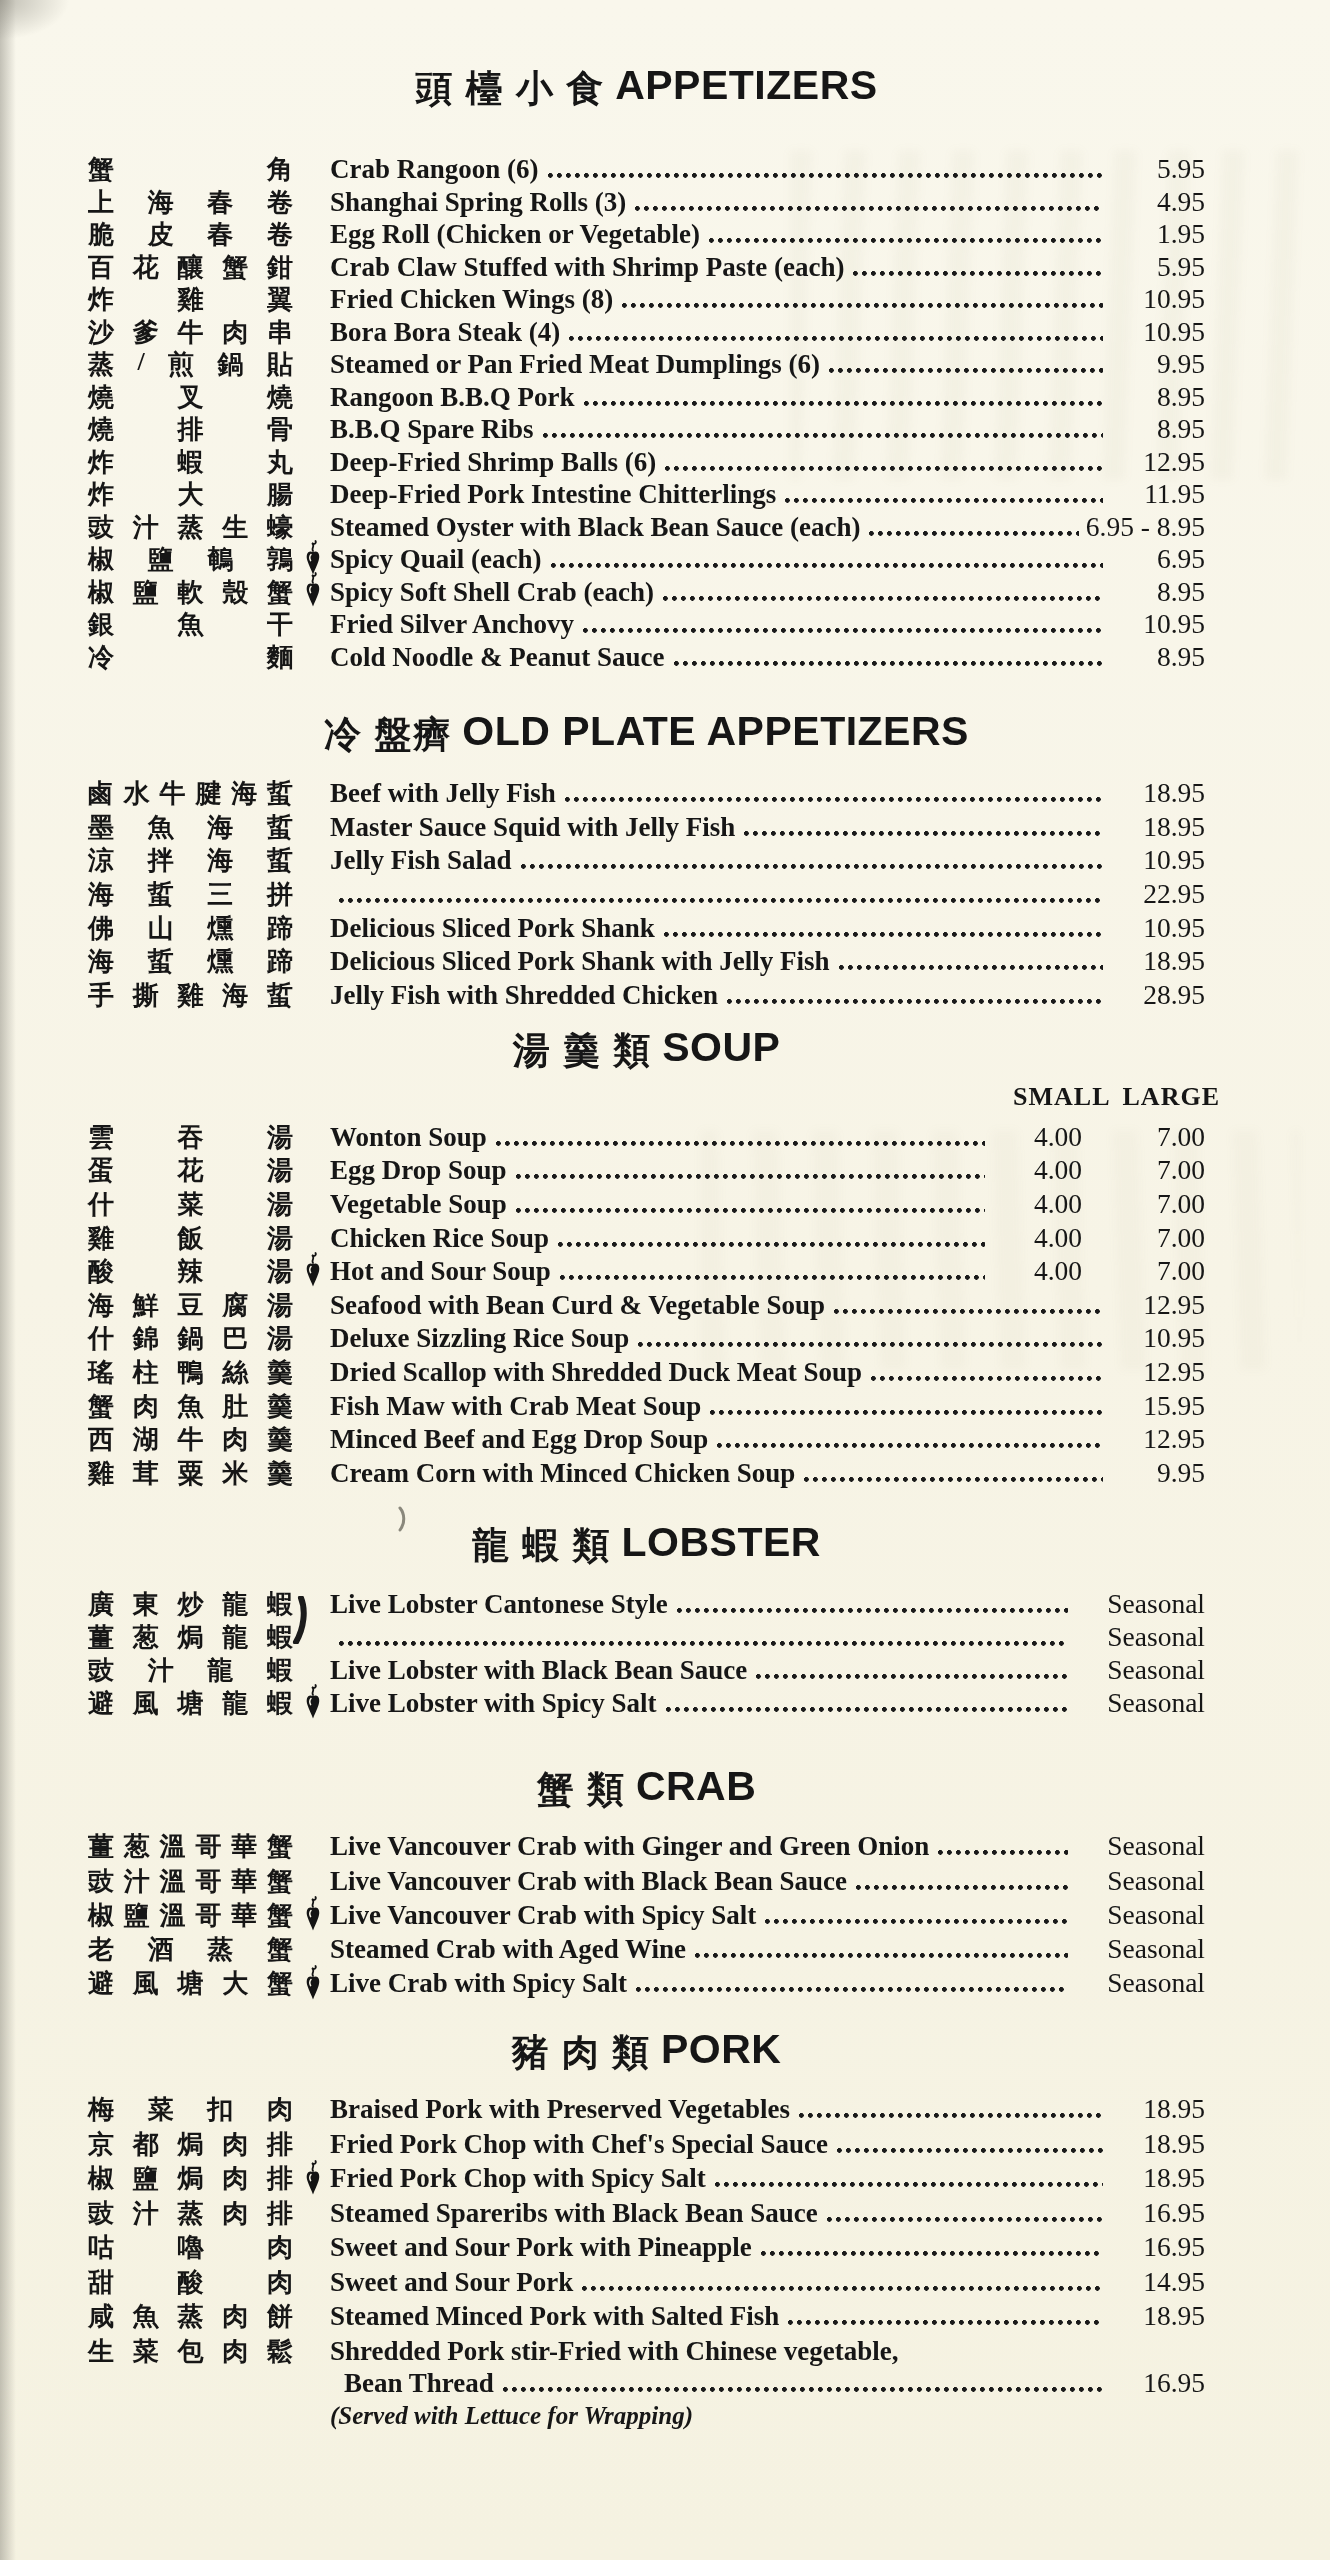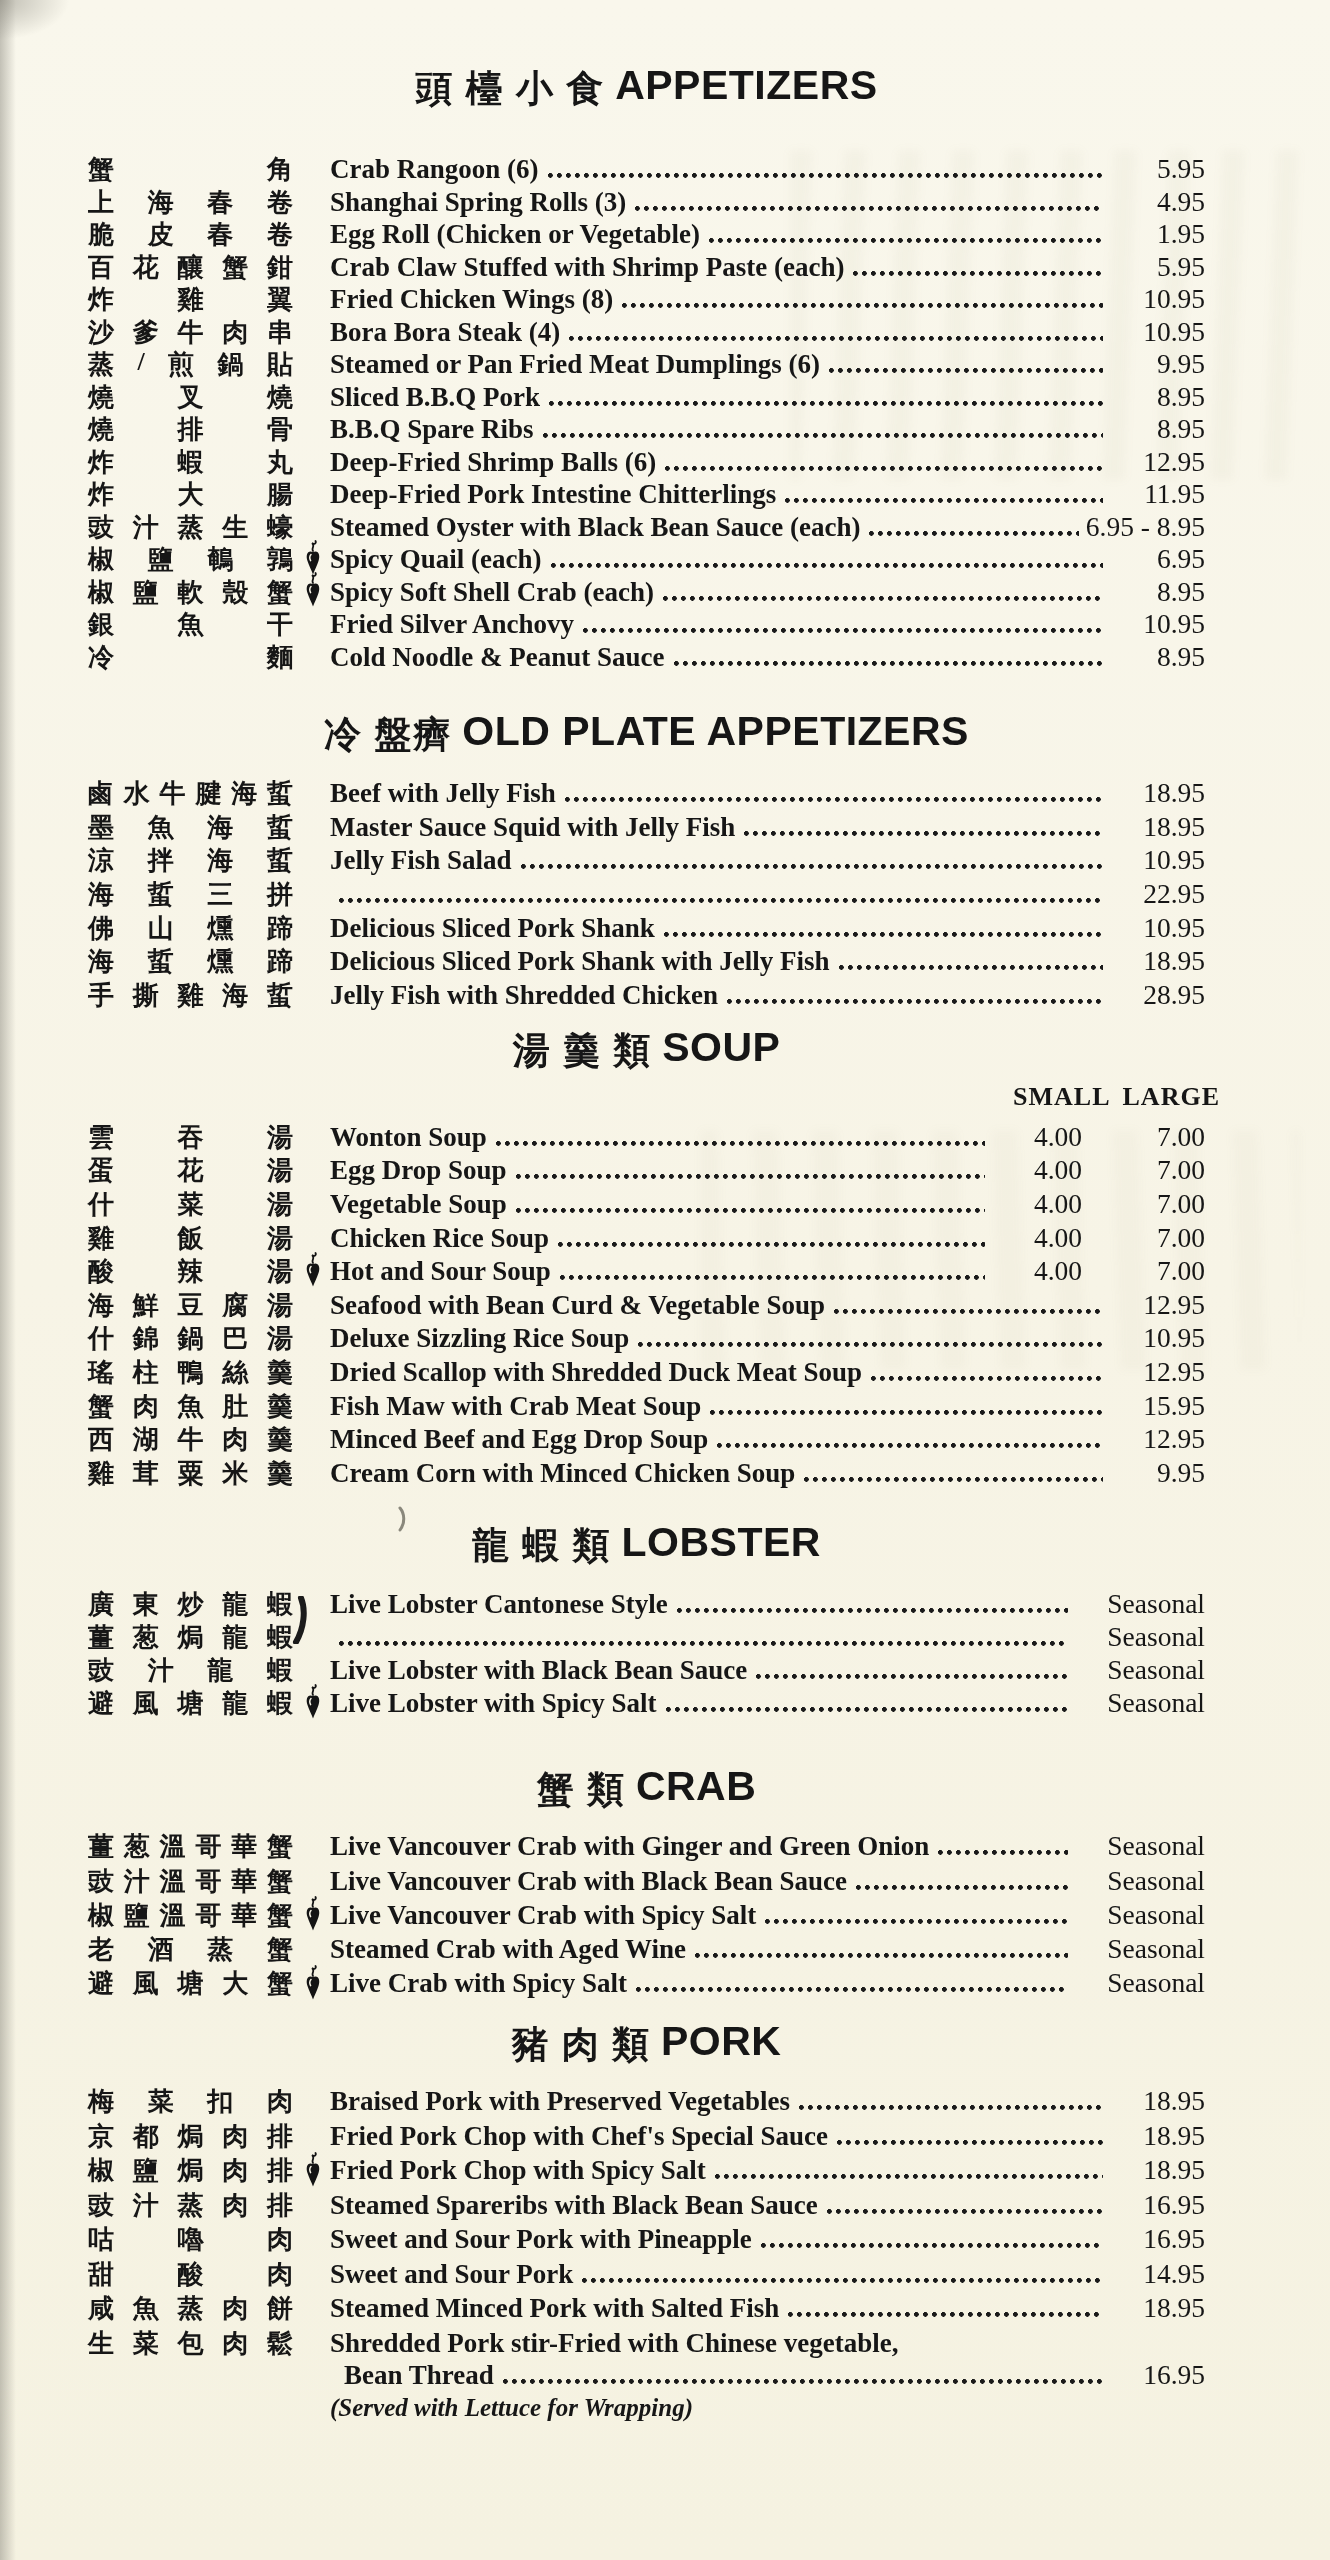--- a/index.html
+++ b/index.html
@@ -59,21 +59,21 @@
     font-size:25px;}
 
   .sec-appetizers .sec-header{margin-bottom:38px;}
   .sec-cold-plate{margin-top:36px;}
   .sec-cold-plate .sec-header{margin-bottom:16px;}
   .sec-soup{margin-top:12px;}
   .sec-lobster{margin-top:30px;}
   .sec-lobster .sec-header{margin-bottom:16px;}
   .sec-crab{margin-top:44px;}
   .sec-crab .sec-header{margin-bottom:14px;}
-  .sec-pork{margin-top:18px;}
+  .sec-pork{margin-top:26px;}
   .sec-pork .sec-header{margin-bottom:14px;}
   .sec-soup .sec-header{margin-bottom:0;}
 
   .footer{position:relative;margin-top:42px;padding-left:630px;display:flex;
     align-items:center;white-space:nowrap;font-weight:700;font-size:30px;}
   .footer .spice{margin-right:10px;display:flex;align-items:center;}
   .footer .alter{margin-left:36px;}
 
   .artifact{position:absolute;pointer-events:none;}
 </style>
@@ -172,21 +172,21 @@
             <span class="leader"></span>
             <span class="price">9.95</span>
           </div>
           <div class="item">
             <div class="zh-cell">
               <span class="zh-char">燒</span>
               <span class="zh-char">叉</span>
               <span class="zh-char">燒</span>
             </div>
             <div class="spice-slot"></div>
-            <span class="nm">Sliced B.B.Q Pork</span>
+            <span class="nm">Rangoon B.B.Q Pork</span>
             <span class="leader"></span>
             <span class="price">8.95</span>
           </div>
           <div class="item">
             <div class="zh-cell">
               <span class="zh-char">燒</span>
               <span class="zh-char">排</span>
               <span class="zh-char">骨</span>
             </div>
             <div class="spice-slot"></div>

